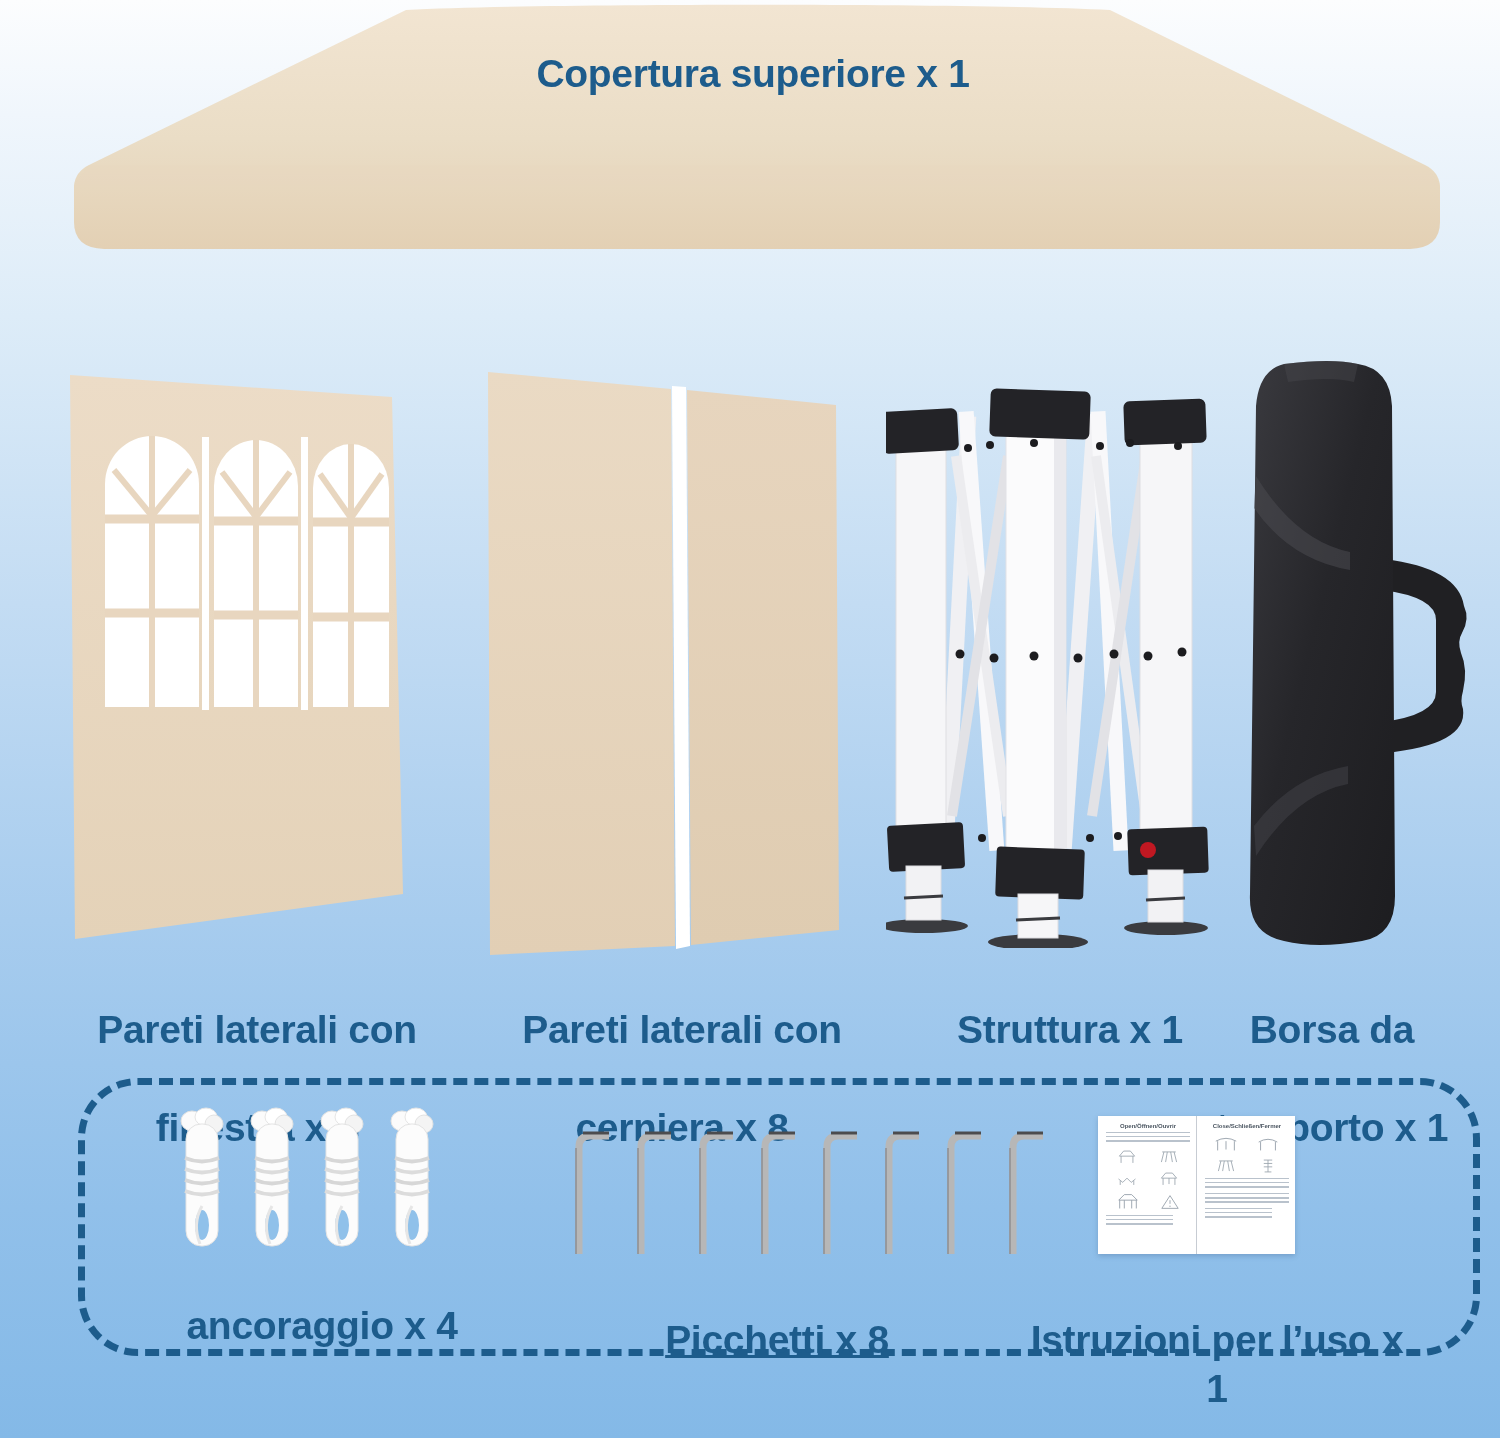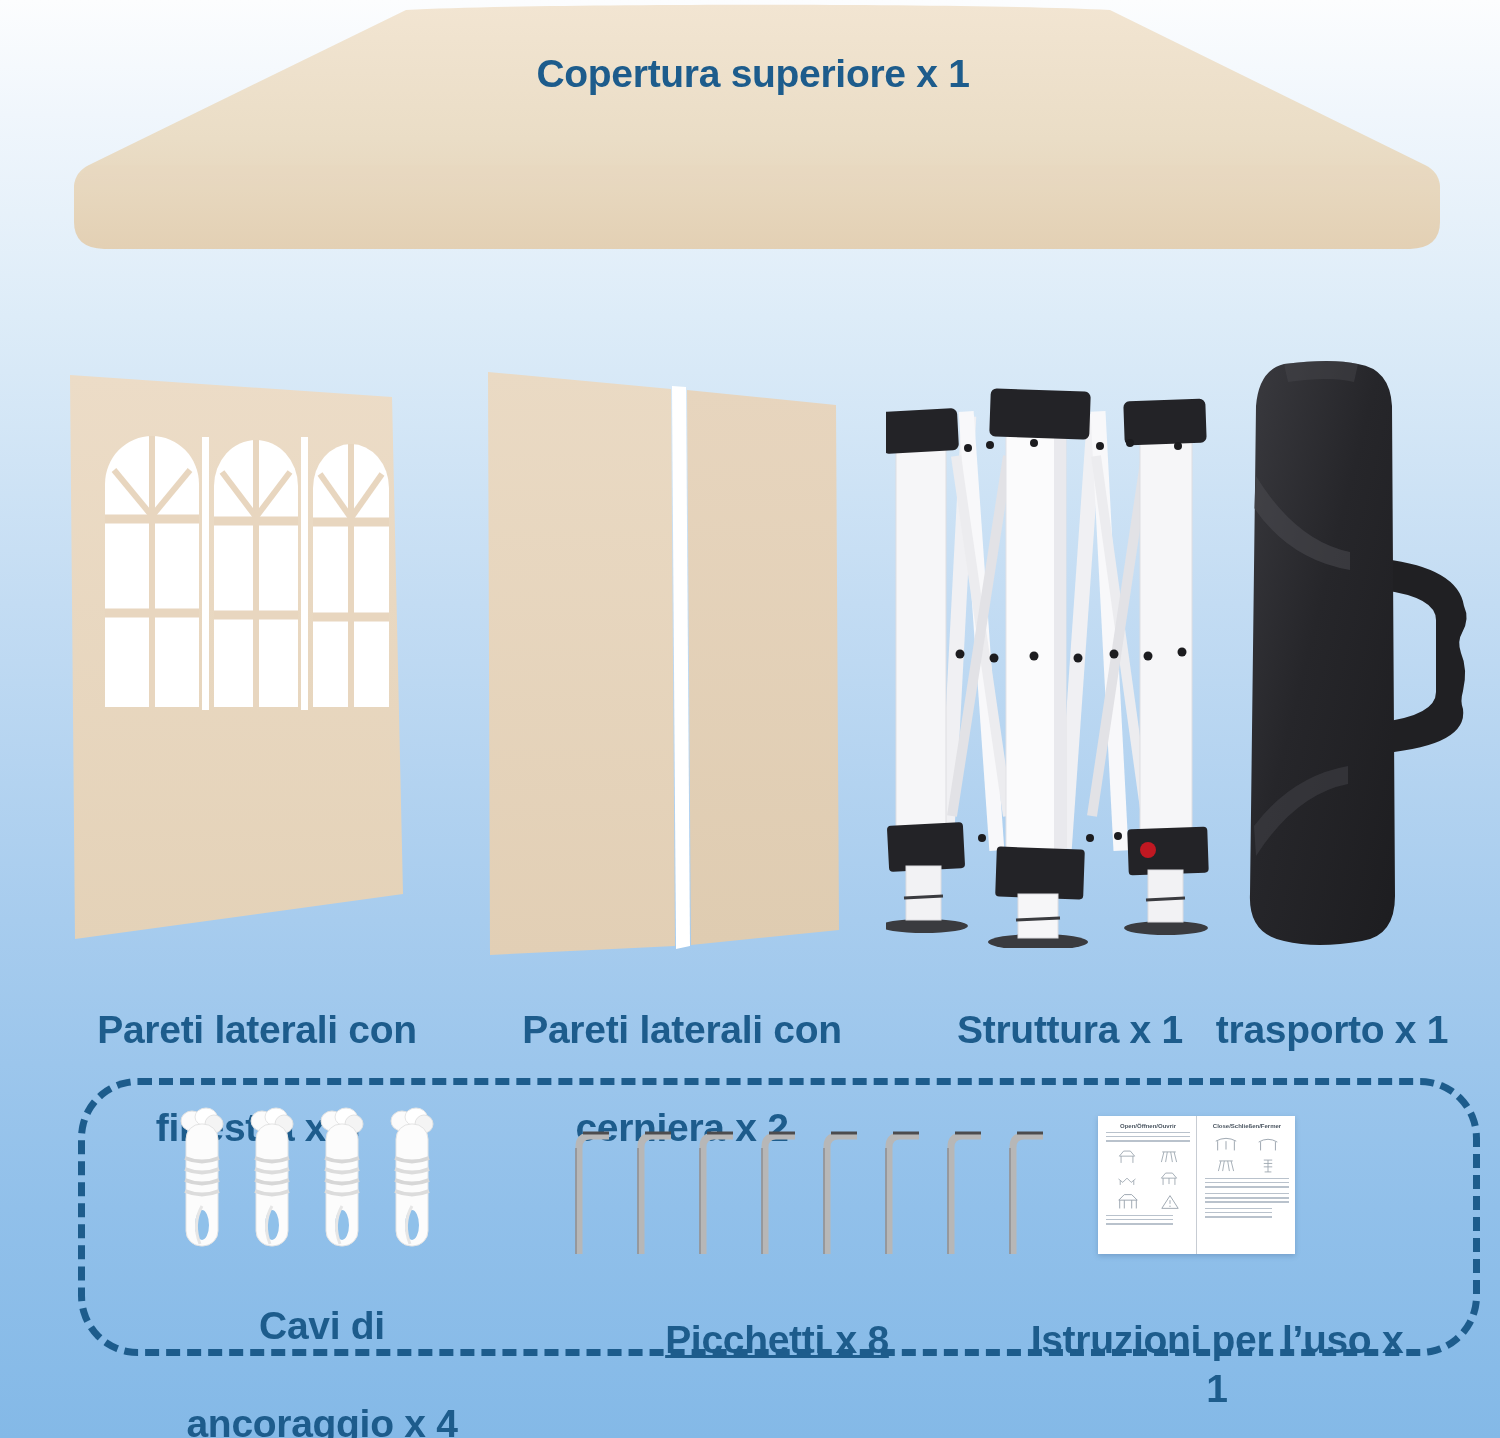--- a/index.html
+++ b/index.html
@@ -194,26 +194,27 @@
   <path d="M22,470 Q60,420 116,410 L116,428 Q64,438 24,500 Z" fill="#44444a" opacity="0.5"></path>
   <path d="M52,8 Q100,2 126,8 L122,26 Q98,20 56,26 Z" fill="#4a4a50" opacity="0.4"></path>
 </svg>
 
 <div class="label" style="left:30px;top:956px;width:420px;">
   <div>Pareti laterali con</div>
   <div>finestra x 4</div>
 </div>
 <div class="label" style="left:455px;top:956px;width:420px;">
   <div>Pareti laterali con</div>
-  <div>cerniera x 2</div>
+  <div>cerniera x 8</div>
 </div>
 <div class="label" style="left:888px;top:956px;width:330px;">
   <div>Struttura x 1</div>
 </div>
 <div class="label" style="left:1170px;top:956px;width:290px;">
+  <div>Borsa da</div>
   <div>trasporto x 1</div>
 </div>
 
 <div class="dashed-box"></div>
 
 <div class="ropes">
   <svg width="60" height="152" viewBox="0 0 60 152">
     <ellipse cx="20" cy="15" rx="11" ry="10" fill="#fbfbfb" stroke="#e2e2e2"></ellipse>
     <ellipse cx="34" cy="11" rx="11" ry="9" fill="#ffffff" stroke="#e6e6e6"></ellipse>
     <ellipse cx="42" cy="18" rx="9" ry="9" fill="#f4f4f4" stroke="#e2e2e2"></ellipse>
@@ -256,21 +257,20 @@
     <rect x="14" y="18" width="32" height="122" rx="15" fill="#fcfcfc" stroke="#e3e3e3"></rect>
     <path d="M13,52 Q30,59 47,52" stroke="#d7d7d7" stroke-width="4" fill="none"></path>
     <path d="M13,63 Q30,70 47,63" stroke="#dcdcdc" stroke-width="4" fill="none"></path>
     <path d="M13,74 Q30,81 47,74" stroke="#d7d7d7" stroke-width="4" fill="none"></path>
     <path d="M13,85 Q30,92 47,85" stroke="#dcdcdc" stroke-width="4" fill="none"></path>
     <ellipse cx="30" cy="119" rx="7" ry="15" fill="#90c1ea"></ellipse>
     <path d="M30,100 Q20,118 28,138" stroke="#e6e6e6" stroke-width="3" fill="none"></path>
   </svg>
   </div>
 <div class="label" style="left:115px;top:1252px;width:380px;">
-  <div>Cavi di</div>
   <div>ancoraggio x 4</div>
 </div>
 
 <div class="stakes">
   <svg width="36" height="128" viewBox="0 0 36 128">
     <path d="M5,126 L5,19 Q5,8 16,8 L35,8" stroke="#b7b7b7" stroke-width="7" fill="none"></path>
     <path d="M9,5 L35,5" stroke="#4c4c4e" stroke-width="3" fill="none"></path>
     <path d="M2,126 L2,20" stroke="#8e8e90" stroke-width="1.5" fill="none"></path>
   </svg>
 <svg width="36" height="128" viewBox="0 0 36 128">

